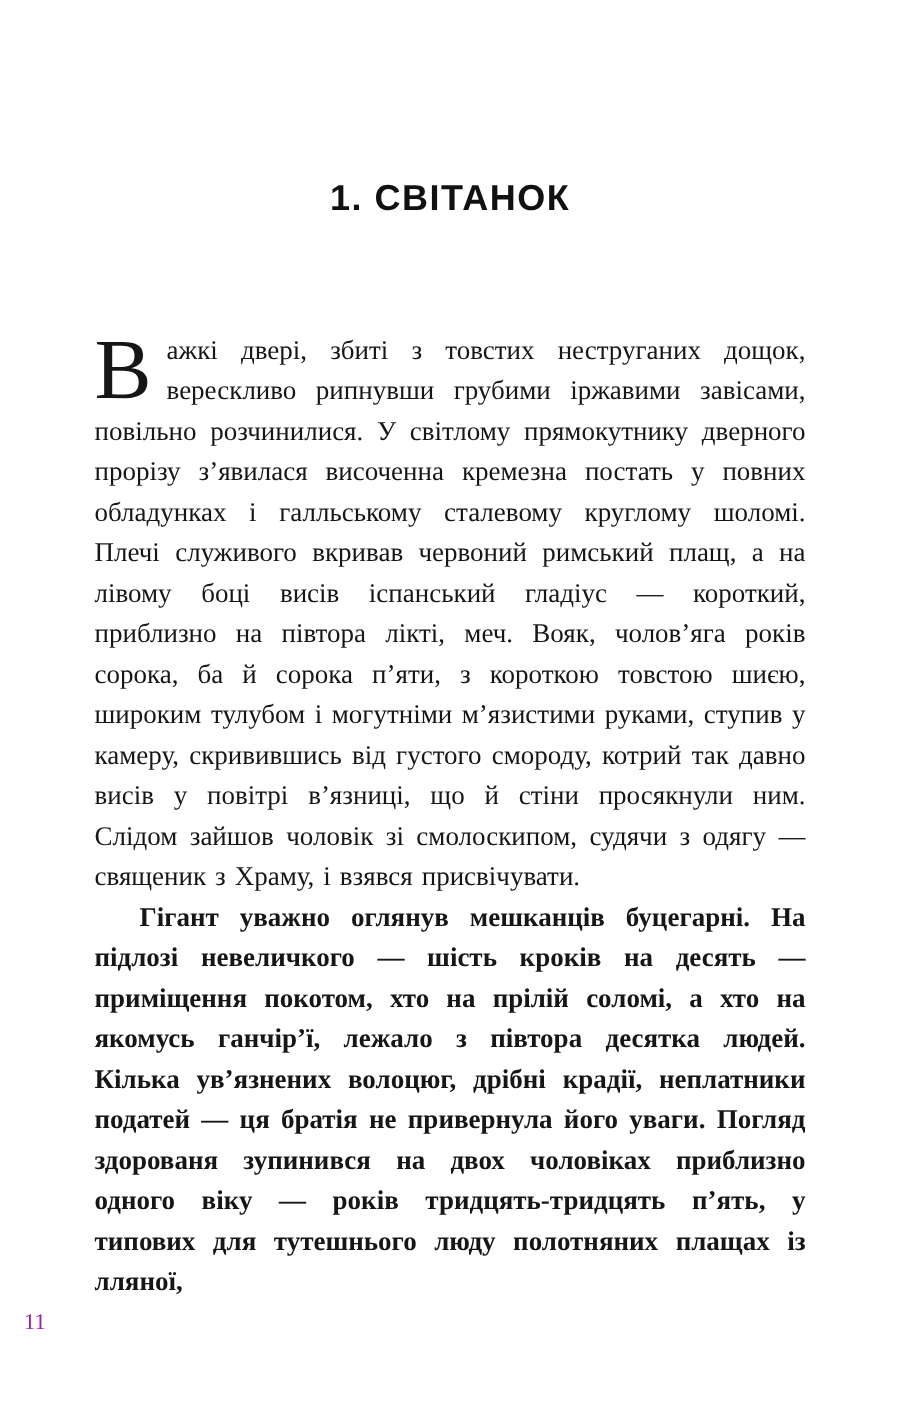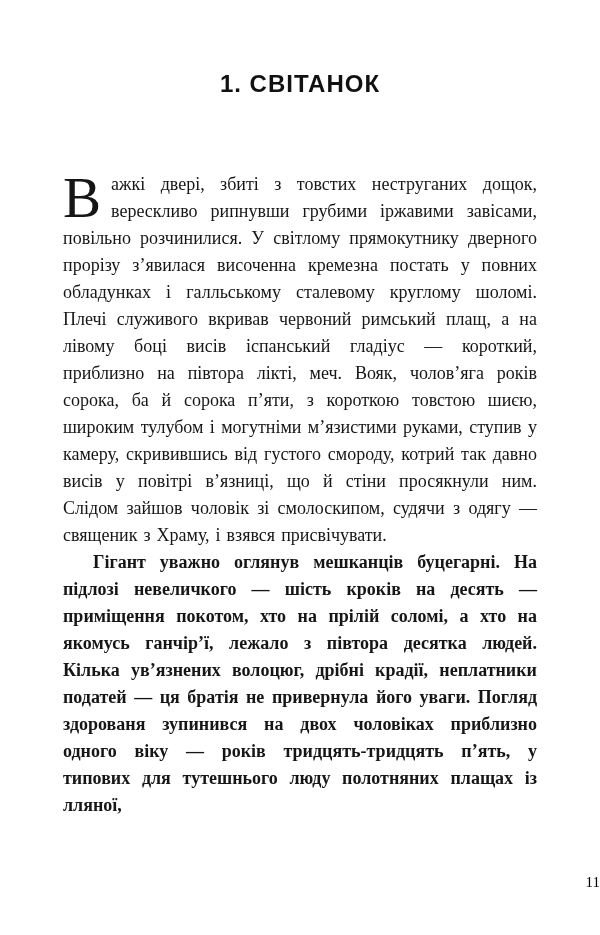--- a/index.html
+++ b/index.html
@@ -18,21 +18,21 @@
     background: #ffffff;
   }
   .chapter-title {
     font-family: "Liberation Sans", "DejaVu Sans", sans-serif;
     font-weight: 700;
     font-size: 24px;
     line-height: 26px;
     letter-spacing: 1px;
     text-align: center;
     margin: 0;
-    padding-top: 71px;
+    padding-top: 120px;
     color: #111111;
   }
   .text-block { margin-top: 74px; }
   .para {
     font-size: 18px;
     line-height: 27px;
     text-align: justify;
     margin: 0;
     word-spacing: 1.5px;
   }
@@ -40,23 +40,23 @@
   .dropcap {
     float: left;
     font-size: 57px;
     line-height: 47px;
     padding: 3px 10px 0 0;
     color: #161616;
   }
   .page-number {
     position: absolute;
     left: 16px; right: 0; bottom: 44px;
-    text-align: right;
+    text-align: left;
     font-size: 15px;
-    color: #000000;
+    color: #a21caf;
   }
 </style>
 </head>
 <body>
 
 <div class="page">
   <h1 class="chapter-title">1. СВІТАНОК</h1>
 
   <div class="text-block">
     <p class="para"><span class="dropcap">В</span><span>ажкі двері, збиті з товстих неструганих дощок, верескливо рипнувши грубими іржавими завісами, повільно розчинилися. У світлому прямокутнику дверного прорізу з’явилася височенна кремезна постать у повних обладунках і галльському сталевому круглому шоломі. Плечі служивого вкривав червоний римський плащ, а на лівому боці висів іспанський гладіус — короткий, приблизно на півтора лікті, меч. Вояк, чолов’яга років сорока, ба й сорока п’яти, з короткою товстою шиєю, широким тулубом і могутніми м’язистими руками, ступив у камеру, скривившись від густого смороду, котрий так давно висів у повітрі в’язниці, що й стіни просякнули ним. Слідом зайшов чоловік зі смолоскипом, судячи з одягу — священик з Храму, і взявся присвічувати.</span></p>

